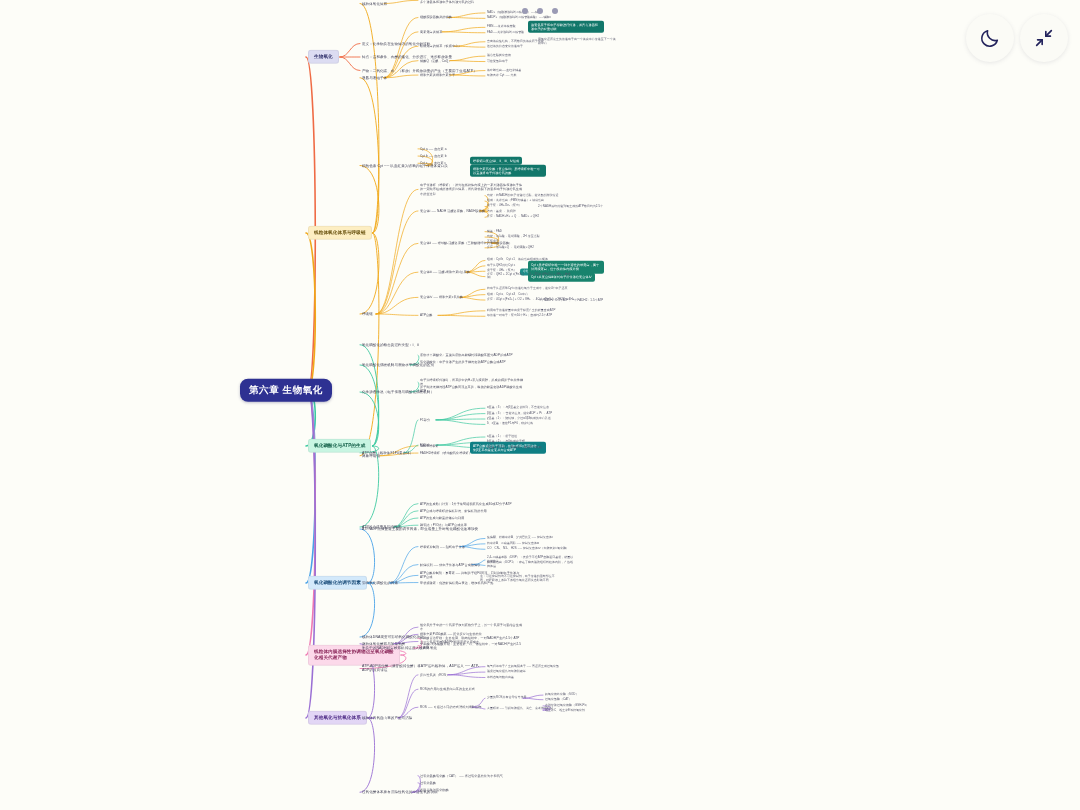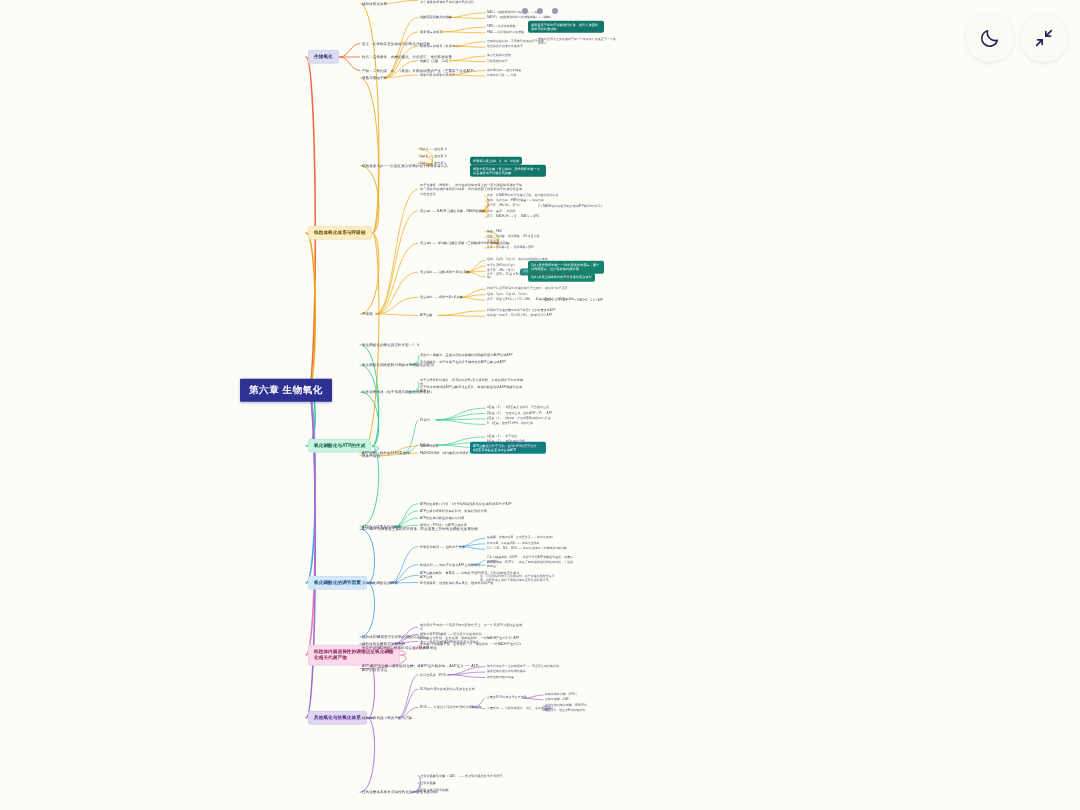--- a/index.html
+++ b/index.html
@@ -35,21 +35,21 @@
     position:absolute;
     white-space:pre-line;
     line-height:1.32;
     letter-spacing:.1px;
     transform:translateY(-50%);
   }
 
   
   .n-root{
     background:#2e3192; color:#fff; font-size:9.5px; font-weight:bold;
-    padding:5px 9px; border-radius:1px; letter-spacing:.6px;
+    padding:5px 9px; border-radius:8px; letter-spacing:.6px;
     box-shadow:0 1px 3px rgba(40,40,100,.3);
   }
 
   
   .n1{
     font-size:4.6px; font-weight:bold; padding:3.2px 5px; border-radius:3px;
     border:1px solid rgba(0,0,0,.05);
   }
   .n1.c-red   { background:#dcdcf2; color:#3a3a72; }
   .n1.c-amber { background:#fdeec2; color:#6a5310; }

